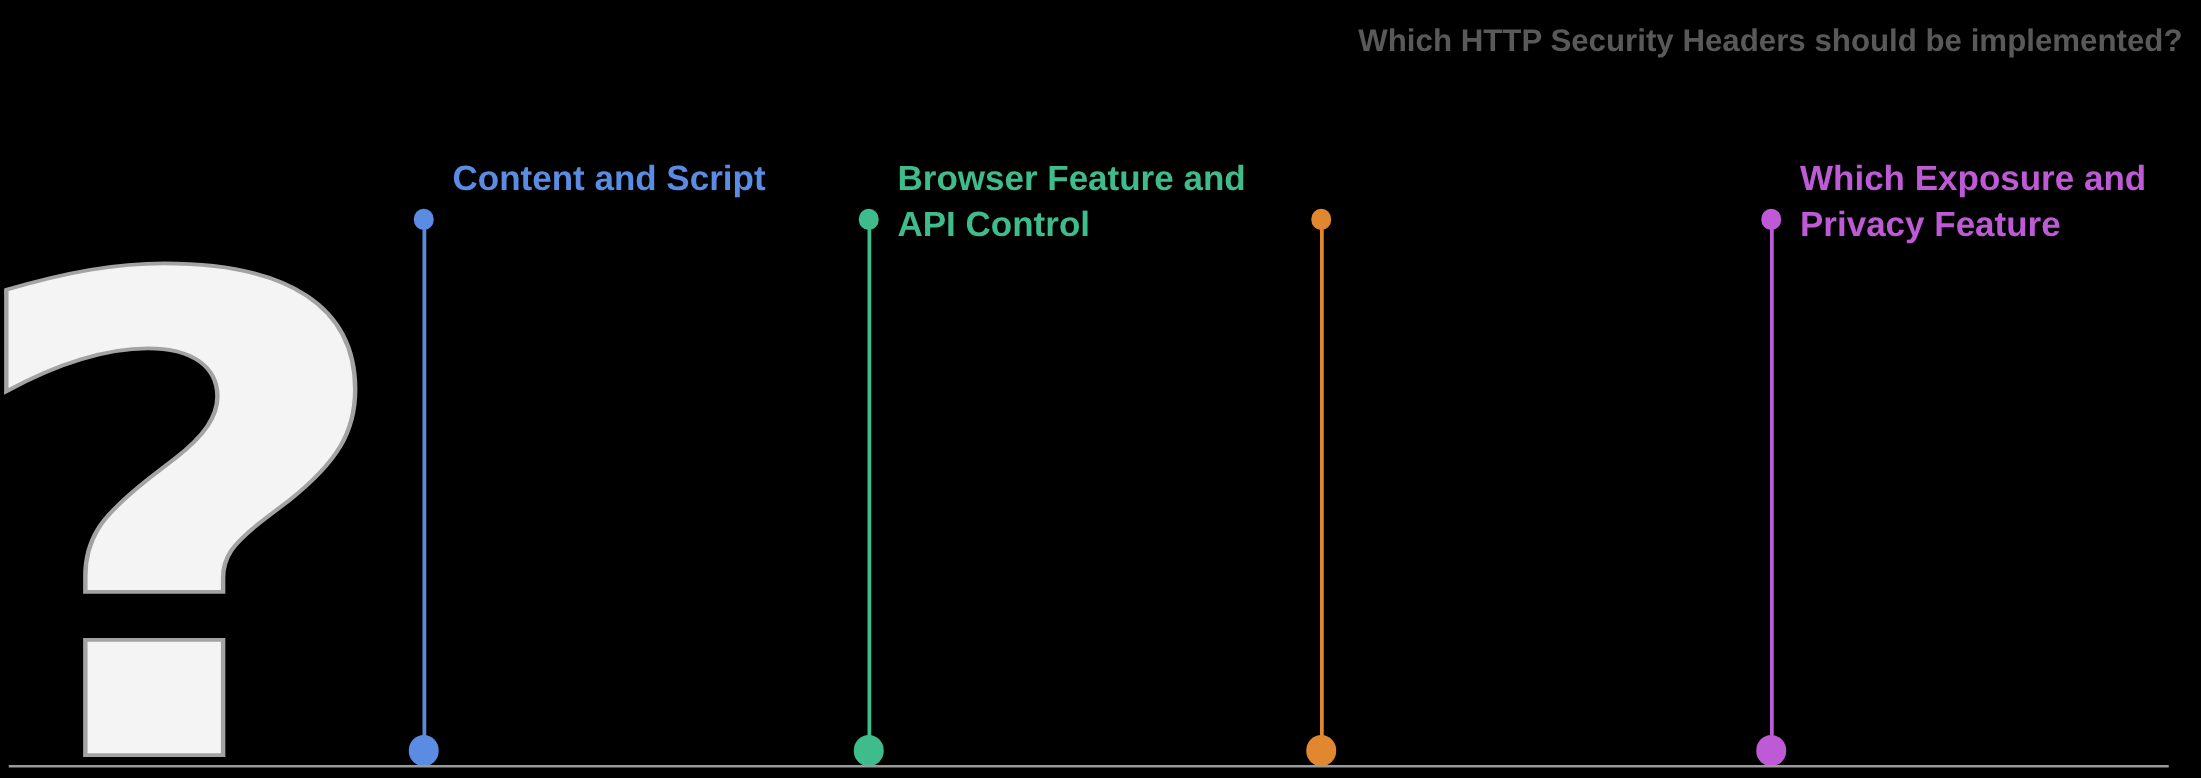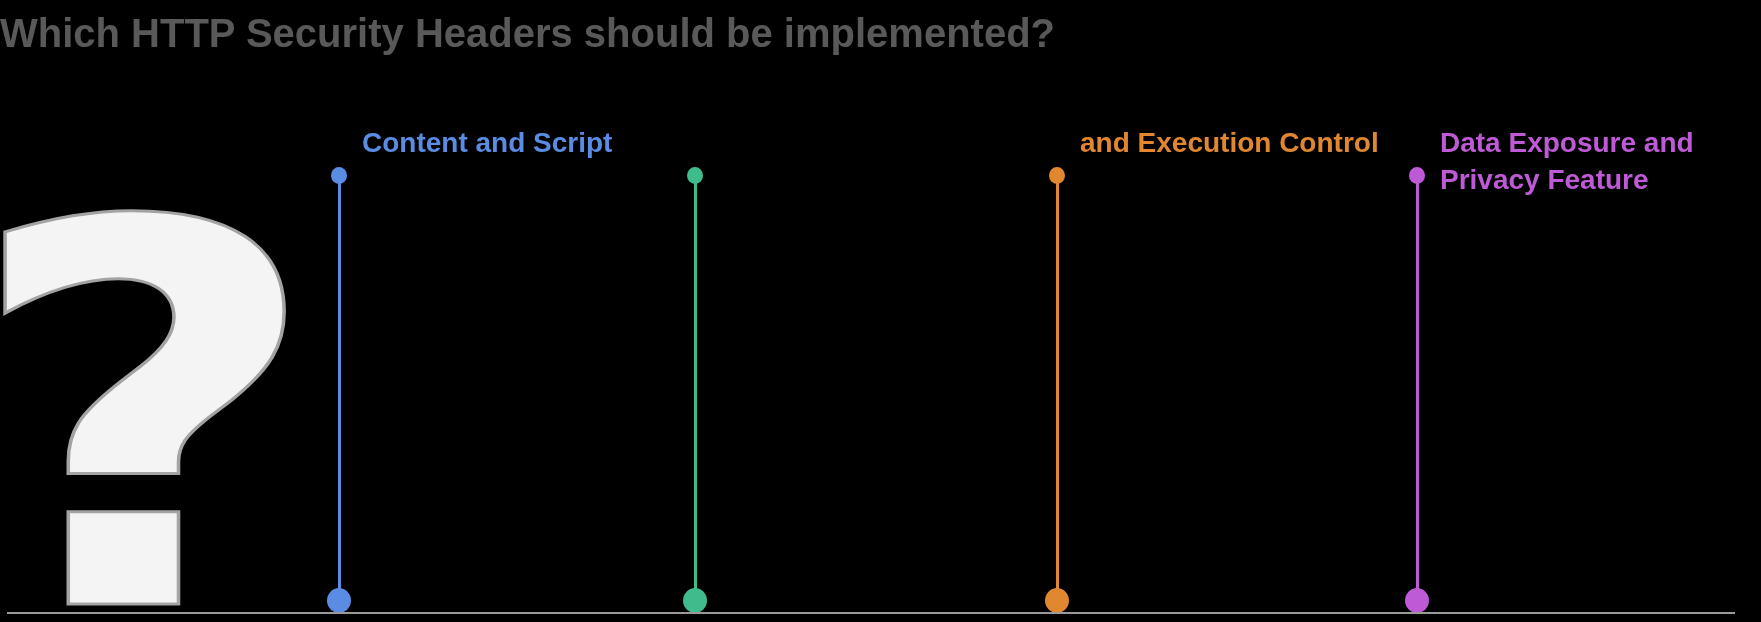--- a/index.html
+++ b/index.html
@@ -5,22 +5,22 @@
   html,body{margin:0;padding:0;background:#000;}
   .stage{
     position:relative;
     width:1761px;height:622px;
     background:var(--color-background,#000);
     overflow:hidden;
     font-family:"Liberation Sans",sans-serif;
   }
   .title{
     position:absolute;top:15px;left:0;width:1746px;
-    text-align:left;
-    font-size:40px;line-height:37px;font-weight:700;
+    text-align:right;
+    font-size:25px;line-height:37px;font-weight:700;
     color:var(--color-title,#595959);
   }
   .qmark{
     position:absolute;left:-38px;top:156px;
     font-family:"DejaVu Sans",sans-serif;
     font-weight:700;
     font-size:530px;line-height:530px;
     color:var(--qm-fill,#f4f4f4);
     -webkit-text-fill-color:var(--qm-fill,#f4f4f4);
     -webkit-text-stroke:3px var(--qm-outline,#a3a3a3);
@@ -66,36 +66,39 @@
     <div class="dot dot-bottom"></div>
     <div class="label">
       <div>Content and Script</div>
     </div>
   </div>
 
   <div class="column" style="--x: 695px; --accent: #3fbc8c;">
     <div class="vline"></div>
     <div class="dot dot-top"></div>
     <div class="dot dot-bottom"></div>
+    <div class="label">
+      <div>Browser Feature and</div>
+      <div>API Control</div>
+    </div>
   </div>
 
   <div class="column" style="--x: 1057px; --accent: #e0872f;">
     <div class="vline"></div>
     <div class="dot dot-top"></div>
     <div class="dot dot-bottom"></div>
     <div class="label">
-      <div>and Execution Control</div>
     </div>
   </div>
 
   <div class="column" style="--x: 1417px; --accent: #be5ad6;">
     <div class="vline"></div>
     <div class="dot dot-top"></div>
     <div class="dot dot-bottom"></div>
     <div class="label">
-      <div>Data Exposure and</div>
+      <div>Which Exposure and</div>
       <div>Privacy Feature</div>
     </div>
   </div>
 
   <div class="baseline"></div>
 
 </div>
 
 </body></html>

